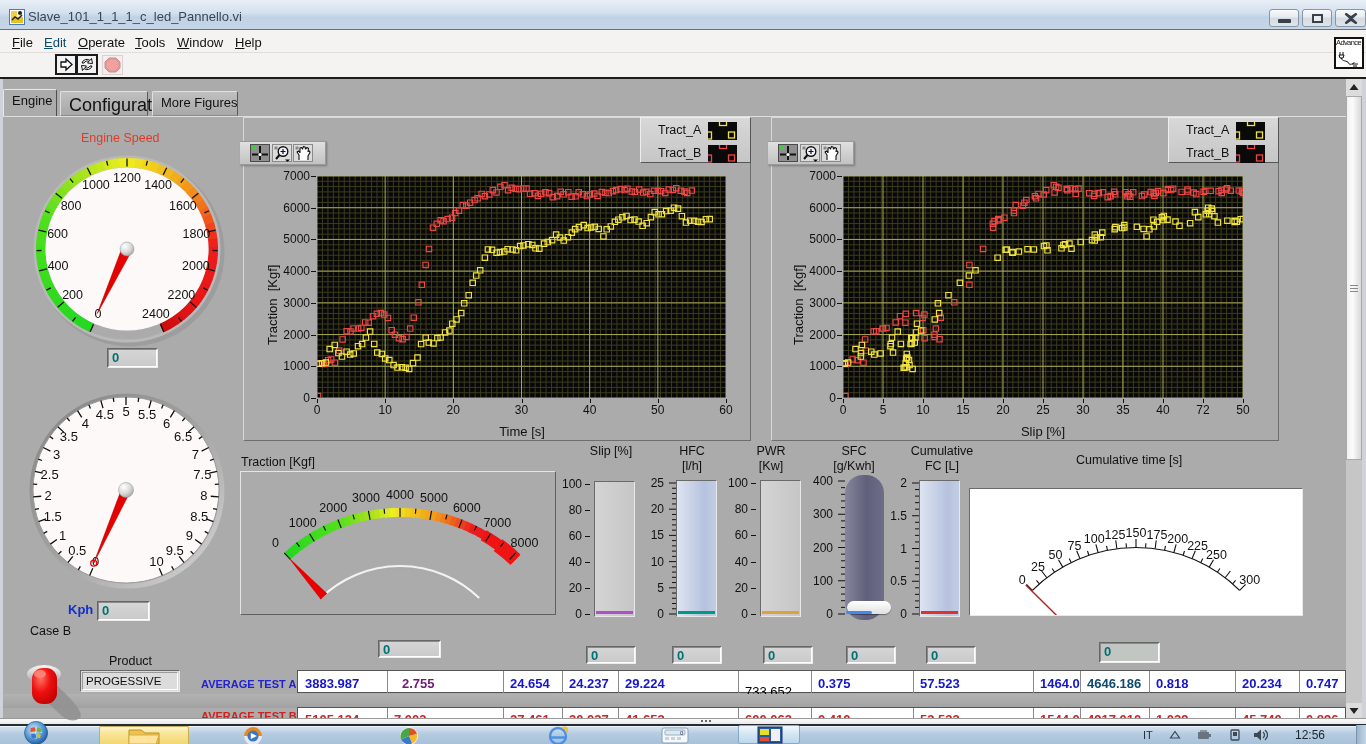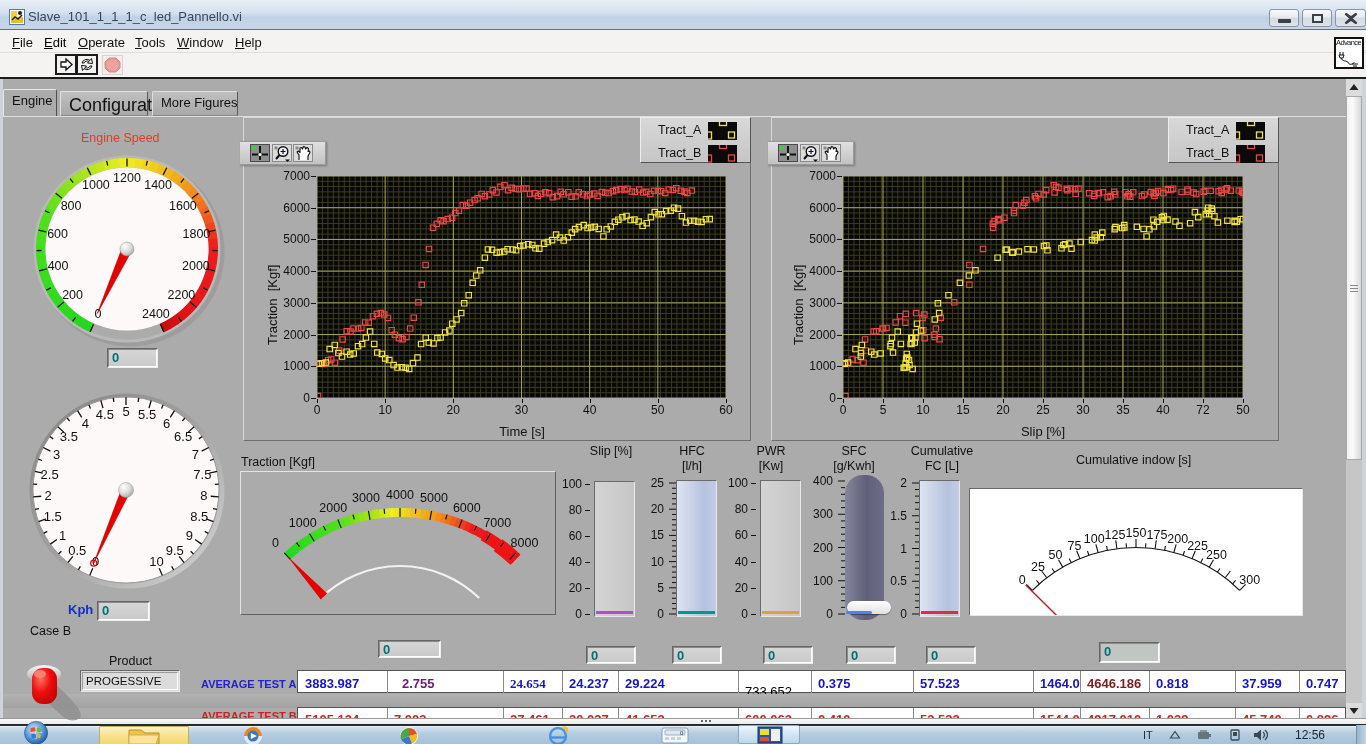--- a/index.html
+++ b/index.html
@@ -28,21 +28,21 @@
     <div class="abs" style="left:9px;top:4px;width:11px;height:9px;border:2px solid #39414d;background:#e8edf2;"></div>
   </div>
 <div class="abs" style="left:1335px;top:9px;width:31px;height:18px;border:1px solid #8795a6;border-radius:3px;background:linear-gradient(#f8fafb,#e7ebef 45%,#d3dae0 50%,#e0e5ea);">
     <svg class="abs" style="left:8px;top:3px;" width="14" height="11" viewBox="0 0 14 11">
       <path d="M1.5 0.5 L12.5 10.5 M12.5 0.5 L1.5 10.5" stroke="#39414d" stroke-width="2.4" fill="none"></path>
       <path d="M1.5 0.5 L7 4 M12.5 0.5 L7 4 M1.5 10.5 L7 7 M12.5 10.5 L7 7" stroke="#39414d" stroke-width="1.6" fill="none"></path>
     </svg>
   </div>
 <div class="abs" style="left:0;top:30px;width:1366px;height:23px;background:#f5f2f2;border-bottom:1px solid #e0dddd;"></div>
 <div class="abs" style="left:12px;top:35px;font-size:13px;color:#111;"><span style="text-decoration:underline;">F</span>ile</div>
-<div class="abs" style="left:44px;top:35px;font-size:13px;color:#000000;"><span style="text-decoration:underline;">E</span>dit</div>
+<div class="abs" style="left:44px;top:35px;font-size:13px;color:#0c4a6e;"><span style="text-decoration:underline;">E</span>dit</div>
 <div class="abs" style="left:78px;top:35px;font-size:13px;color:#111;"><span style="text-decoration:underline;">O</span>perate</div>
 <div class="abs" style="left:135px;top:35px;font-size:13px;color:#111;"><span style="text-decoration:underline;">T</span>ools</div>
 <div class="abs" style="left:177px;top:35px;font-size:13px;color:#111;"><span style="text-decoration:underline;">W</span>indow</div>
 <div class="abs" style="left:235px;top:35px;font-size:13px;color:#111;"><span style="text-decoration:underline;">H</span>elp</div>
 <div class="abs" style="left:0;top:53px;width:1366px;height:25px;background:#f5f2f2;"></div>
 <div class="abs" style="left:0;top:77px;width:1366px;height:2px;background:#1c1c1c;"></div>
 <svg class="abs" style="left:55px;top:54px;" width="43" height="21" viewBox="0 0 43 21">
 <rect x="0" y="0" width="43" height="21" fill="#1a1a1a"></rect>
 <rect x="2" y="2" width="18" height="17" fill="#f2f2f2"></rect>
 <rect x="23" y="2" width="18" height="17" fill="#f2f2f2"></rect>
@@ -533,21 +533,21 @@
     <b>0</b>
   </div>
 <div class="numbox" style="left:846px;top:646px;width:50px;height:18px;">
     <i></i>
     <b>0</b>
   </div>
 <div class="numbox" style="left:926px;top:646px;width:50px;height:18px;">
     <i></i>
     <b>0</b>
   </div>
-<div class="abs" style="left:1076px;top:453px;font-size:12.5px;color:#111;">Cumulative indow [s]</div>
+<div class="abs" style="left:1076px;top:453px;font-size:12.5px;color:#111;">Cumulative time [s]</div>
 <div class="abs" style="left:969px;top:488px;width:334px;height:128px;background:#fff;border:1px solid;border-color:#6a6a6a #e8e8e8 #e8e8e8 #6a6a6a;"></div>
 <svg class="abs" style="left:970px;top:489px;" width="332" height="126" viewBox="0 0 332 126">
     <path d="M62.41 101.41 A146.50 146.50 0 0 1 269.59 101.41" stroke="#111" stroke-width="1.2" fill="none"></path>
     <path d="M62.41 101.41 L56.40 95.40 M69.41 94.86 L66.44 91.47 M76.82 88.77 L71.64 82.03 M84.61 83.19 L82.11 79.45 M92.75 78.13 L88.50 70.77 M101.20 73.61 L99.21 69.57 M109.94 69.65 L106.68 61.80 M118.91 66.27 L117.46 62.01 M128.08 63.49 L125.88 55.28 M137.42 61.31 L136.54 56.90 M146.88 59.75 L145.77 51.33 M156.42 58.81 L156.12 54.32 M166.00 58.50 L166.00 50.00 M175.58 58.81 L175.88 54.32 M185.12 59.75 L186.23 51.33 M194.58 61.31 L195.46 56.90 M203.92 63.49 L206.12 55.28 M213.09 66.27 L214.54 62.01 M222.06 69.65 L225.32 61.80 M230.80 73.61 L232.79 69.57 M239.25 78.13 L243.50 70.77 M247.39 83.19 L249.89 79.45 M255.18 88.77 L260.36 82.03 M262.59 94.86 L265.56 91.47 M269.59 101.41 L275.60 95.40" stroke="#111" stroke-width="1.1" fill="none"></path>
     <text x="52.2" y="92.2" font-size="12.5" fill="#111" text-anchor="middle" dominant-baseline="middle">0</text>
     <text x="68.0" y="78.3" font-size="12.5" fill="#111" text-anchor="middle" dominant-baseline="middle">25</text>
     <text x="85.5" y="66.6" font-size="12.5" fill="#111" text-anchor="middle" dominant-baseline="middle">50</text>
     <text x="104.4" y="57.3" font-size="12.5" fill="#111" text-anchor="middle" dominant-baseline="middle">75</text>
     <text x="124.3" y="50.5" font-size="12.5" fill="#111" text-anchor="middle" dominant-baseline="middle">100</text>
     <text x="145.0" y="46.4" font-size="12.5" fill="#111" text-anchor="middle" dominant-baseline="middle">125</text>
@@ -583,39 +583,39 @@
 <div class="abs" style="left:109px;top:654px;font-size:12.5px;color:#111;">Product</div>
 <div class="abs" style="left:80px;top:670px;width:100px;height:22px;border:1px solid;border-color:#6a6a6a #e8e8e8 #e8e8e8 #6a6a6a;background:#dadada;">
     <div class="abs" style="left:1px;top:1px;right:1px;bottom:1px;border:1px solid;border-color:#9a9a9a #fff #fff #9a9a9a;background:#dcdcdc;"></div>
     <div class="abs" style="left:5px;top:4px;font-size:11.5px;color:#111;">PROGESSIVE</div>
   </div>
 <div class="abs" style="left:201px;top:678px;font-size:11px;font-weight:bold;color:#2222cc;">AVERAGE TEST A</div>
 <div class="abs" style="left:297px;top:670px;width:1049px;height:23px;background:#fff;border:1px solid #555;"></div>
 <div class="abs" style="left:305px;top:676px;font-size:13px;font-weight:bold;color:#1515cc;">3883.987</div>
 <div class="abs" style="left:402px;top:676px;font-size:13px;font-weight:bold;color:#701a75;">2.755</div>
 <div class="abs" style="left:387px;top:671px;width:1px;height:22px;background:#8a8a8a;"></div>
-<div class="abs" style="left:510px;top:676px;font-size:13px;font-weight:bold;color:#1515cc;font-family:Liberation Serif, serif;">24.654</div>
+<div class="abs" style="left:510px;top:676px;font-size:13px;font-weight:bold;color:#1515cc;">24.654</div>
 <div class="abs" style="left:503px;top:671px;width:1px;height:22px;background:#8a8a8a;"></div>
 <div class="abs" style="left:569px;top:676px;font-size:13px;font-weight:bold;color:#1515cc;">24.237</div>
 <div class="abs" style="left:562px;top:671px;width:1px;height:22px;background:#8a8a8a;"></div>
 <div class="abs" style="left:625px;top:676px;font-size:13px;font-weight:bold;color:#1515cc;">29.224</div>
 <div class="abs" style="left:618px;top:671px;width:1px;height:22px;background:#8a8a8a;"></div>
 <div class="abs" style="left:745px;top:684px;font-size:13px;font-weight:normal;color:#000000;">733.652</div>
 <div class="abs" style="left:738px;top:671px;width:1px;height:22px;background:#8a8a8a;"></div>
 <div class="abs" style="left:818px;top:676px;font-size:13px;font-weight:bold;color:#1515cc;">0.375</div>
 <div class="abs" style="left:811px;top:671px;width:1px;height:22px;background:#8a8a8a;"></div>
 <div class="abs" style="left:920px;top:676px;font-size:13px;font-weight:bold;color:#1515cc;">57.523</div>
 <div class="abs" style="left:913px;top:671px;width:1px;height:22px;background:#8a8a8a;"></div>
 <div class="abs" style="left:1040px;top:676px;font-size:13px;font-weight:bold;color:#1515cc;">1464.0</div>
 <div class="abs" style="left:1033px;top:671px;width:1px;height:22px;background:#8a8a8a;"></div>
-<div class="abs" style="left:1087px;top:676px;font-size:13px;font-weight:bold;color:#7f1d1d;">4646.186</div>
+<div class="abs" style="left:1087px;top:676px;font-size:13px;font-weight:bold;color:#0c4a6e;">4646.186</div>
 <div class="abs" style="left:1080px;top:671px;width:1px;height:22px;background:#8a8a8a;"></div>
 <div class="abs" style="left:1156px;top:676px;font-size:13px;font-weight:bold;color:#1515cc;">0.818</div>
 <div class="abs" style="left:1149px;top:671px;width:1px;height:22px;background:#8a8a8a;"></div>
-<div class="abs" style="left:1242px;top:676px;font-size:13px;font-weight:bold;color:#1515cc;">37.959</div>
+<div class="abs" style="left:1242px;top:676px;font-size:13px;font-weight:bold;color:#1515cc;">20.234</div>
 <div class="abs" style="left:1235px;top:671px;width:1px;height:22px;background:#8a8a8a;"></div>
 <div class="abs" style="left:1306px;top:676px;font-size:13px;font-weight:bold;color:#1515cc;">0.747</div>
 <div class="abs" style="left:1299px;top:671px;width:1px;height:22px;background:#8a8a8a;"></div>
 <div class="abs" style="left:297px;top:707px;width:1049px;height:13px;background:#fff;border:1px solid #555;border-bottom:none;z-index:3;"></div>
 <div class="abs" style="left:305px;top:712px;font-size:13px;font-weight:bold;color:#d42020;z-index:3;">5105.134</div>
 <div class="abs" style="left:394px;top:712px;font-size:13px;font-weight:bold;color:#d42020;z-index:3;">7.003</div>
 <div class="abs" style="left:387px;top:708px;width:1px;height:12px;background:#8a8a8a;z-index:3;"></div>
 <div class="abs" style="left:510px;top:712px;font-size:13px;font-weight:bold;color:#d42020;z-index:3;">27.461</div>
 <div class="abs" style="left:503px;top:708px;width:1px;height:12px;background:#8a8a8a;z-index:3;"></div>
 <div class="abs" style="left:569px;top:712px;font-size:13px;font-weight:bold;color:#d42020;z-index:3;">30.037</div>

